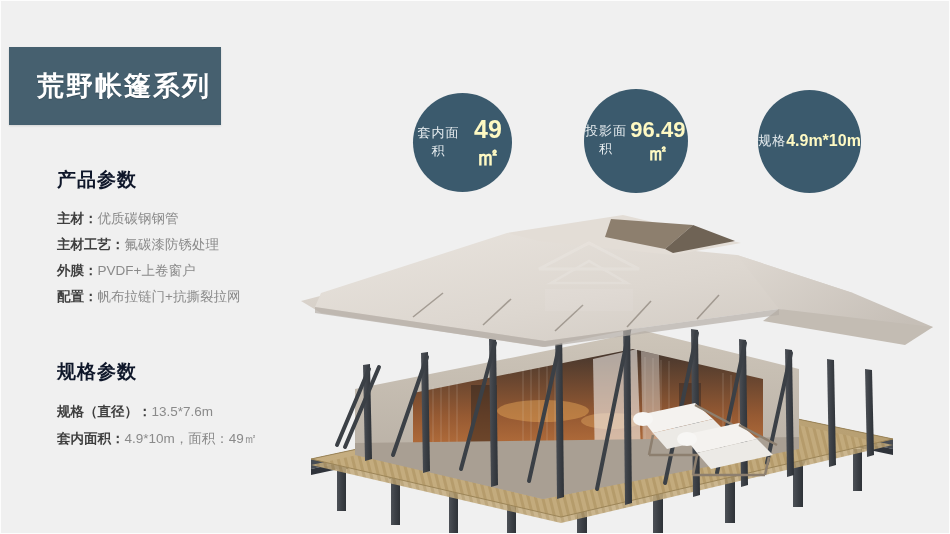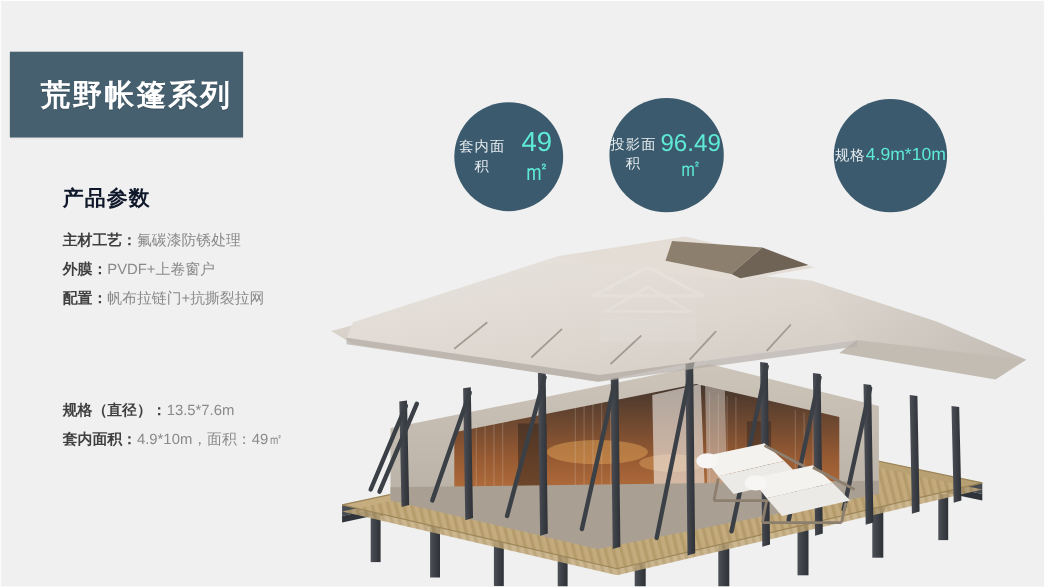--- a/index.html
+++ b/index.html
@@ -74,27 +74,27 @@
     text-align: center;
   }
   .badge .b-label {
     font-size: 13px;
     letter-spacing: 1px;
     color: #e6ecef;
     margin-bottom: 2px;
   }
   .badge .b-value {
     font-size: 25px;
-    font-weight: 400;
+    font-weight: 700;
     letter-spacing: 0px;
     line-height: 1.05;
-    color: #5eead4;
+    color: #fef9c3;
   }
   .badge-1 { left: 412px; top: 92px; width: 99px; height: 99px; }
-  .badge-2 { left: 553px; top: 88px; width: 104px; height: 104px; }
+  .badge-2 { left: 583px; top: 88px; width: 104px; height: 104px; }
   .badge-2 .b-value { font-size: 22px; }
   .badge-3 { left: 757px; top: 89px; width: 103px; height: 103px; }
   .badge-3 .b-value { font-size: 16px; }
 
   
   .scene {
     position: absolute;
     left: 292px; top: 196px;
     width: 658px; height: 338px;
     overflow: hidden;
@@ -107,31 +107,35 @@
 
 <div class="page">
 
   <div class="title-banner">
     <span class="title-text">荒野帐篷系列</span>
   </div>
 
   <div class="section sec-product">
     <h2>产品参数</h2>
     <div class="param-row">
+      <span class="k">主材：</span><span class="v">优质碳钢钢管</span>
+    </div>
+    <div class="param-row">
       <span class="k">主材工艺：</span><span class="v">氟碳漆防锈处理</span>
     </div>
     <div class="param-row">
       <span class="k">外膜：</span><span class="v">PVDF+上卷窗户</span>
     </div>
     <div class="param-row">
       <span class="k">配置：</span><span class="v">帆布拉链门+抗撕裂拉网</span>
     </div>
   </div>
 
   <div class="section sec-spec">
+    <h2>规格参数</h2>
     <div class="param-row">
       <span class="k">规格（直径）：</span><span class="v">13.5*7.6m</span>
     </div>
     <div class="param-row">
       <span class="k">套内面积：</span><span class="v">4.9*10m，面积：49㎡</span>
     </div>
   </div>
 
   <div class="badge badge-1">
     <span class="b-label">套内面积</span>

